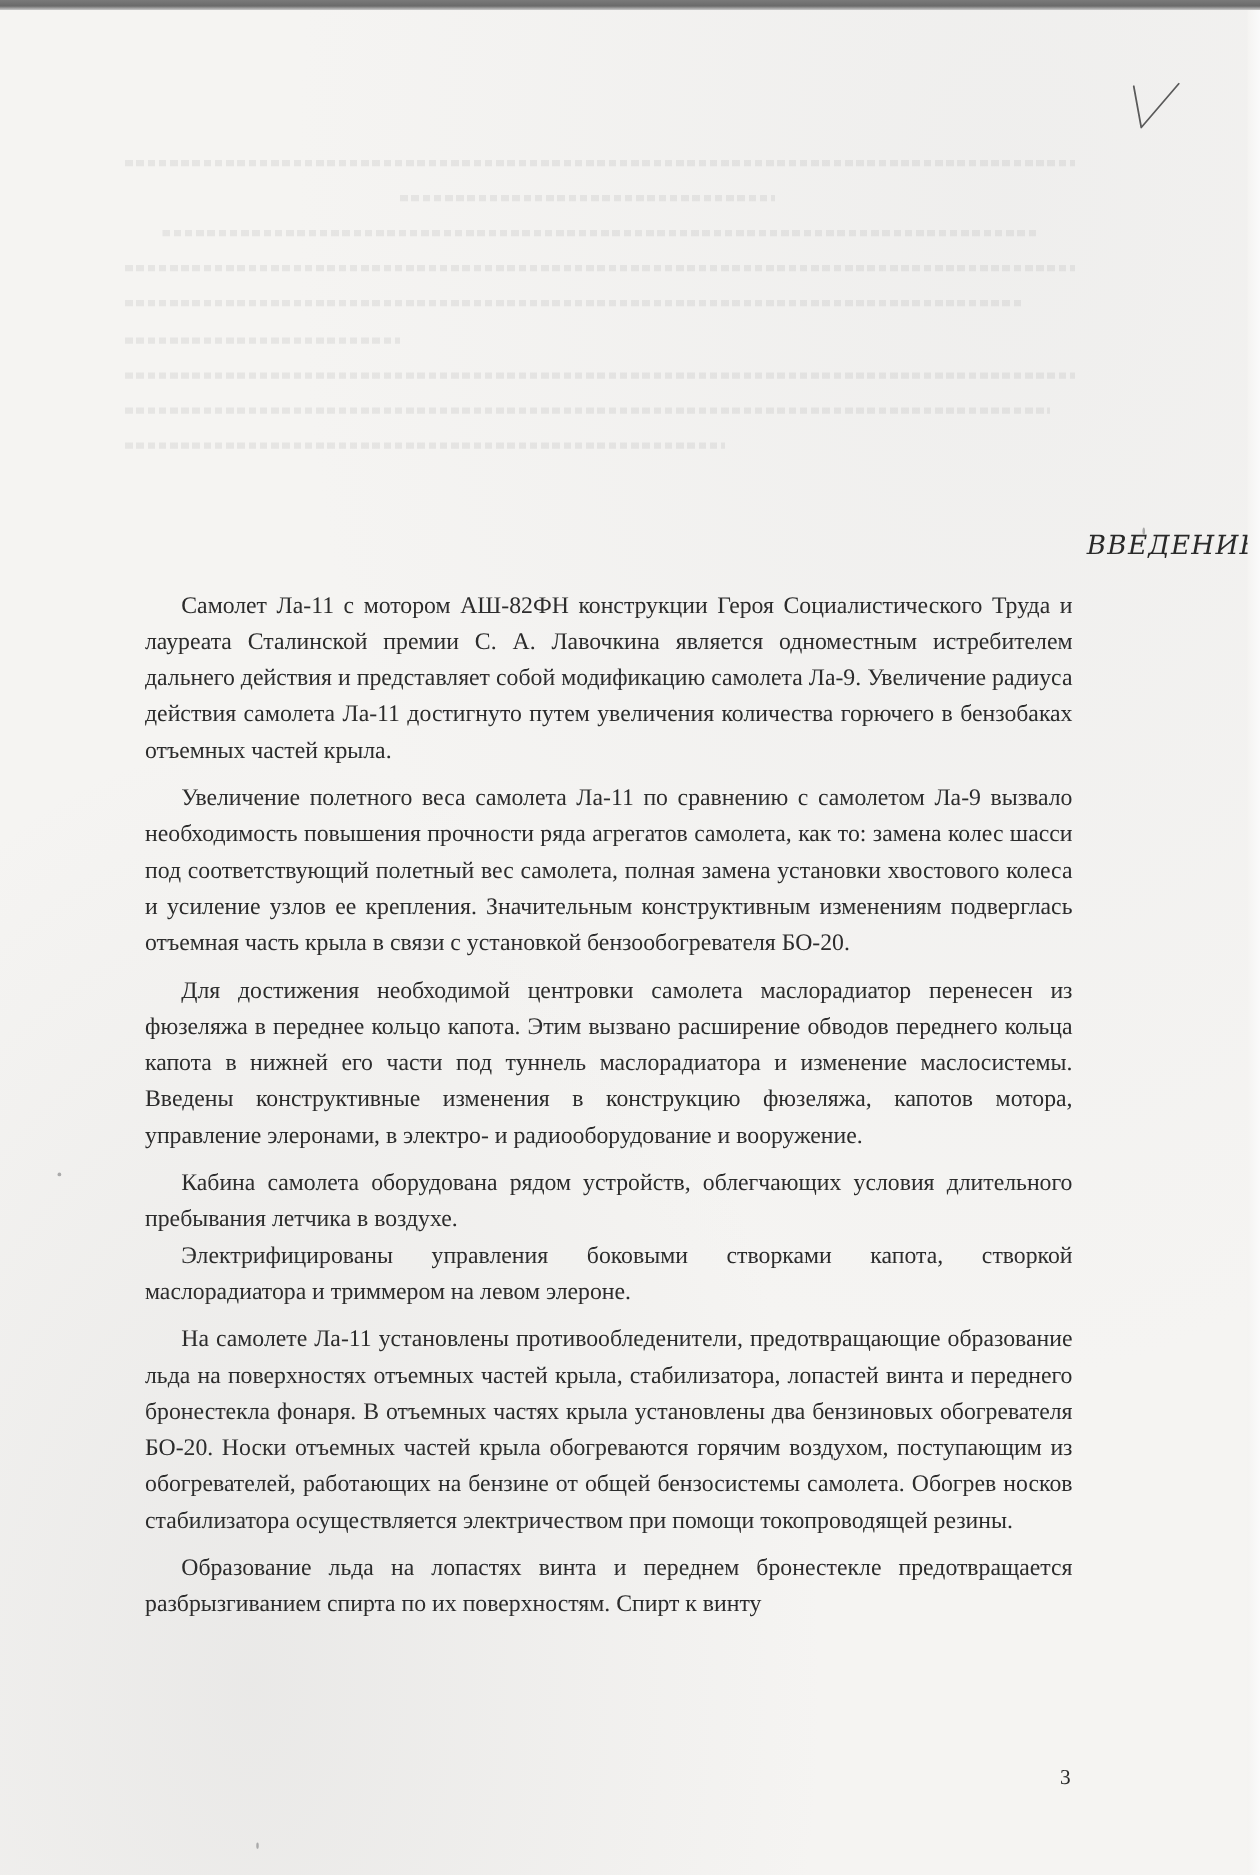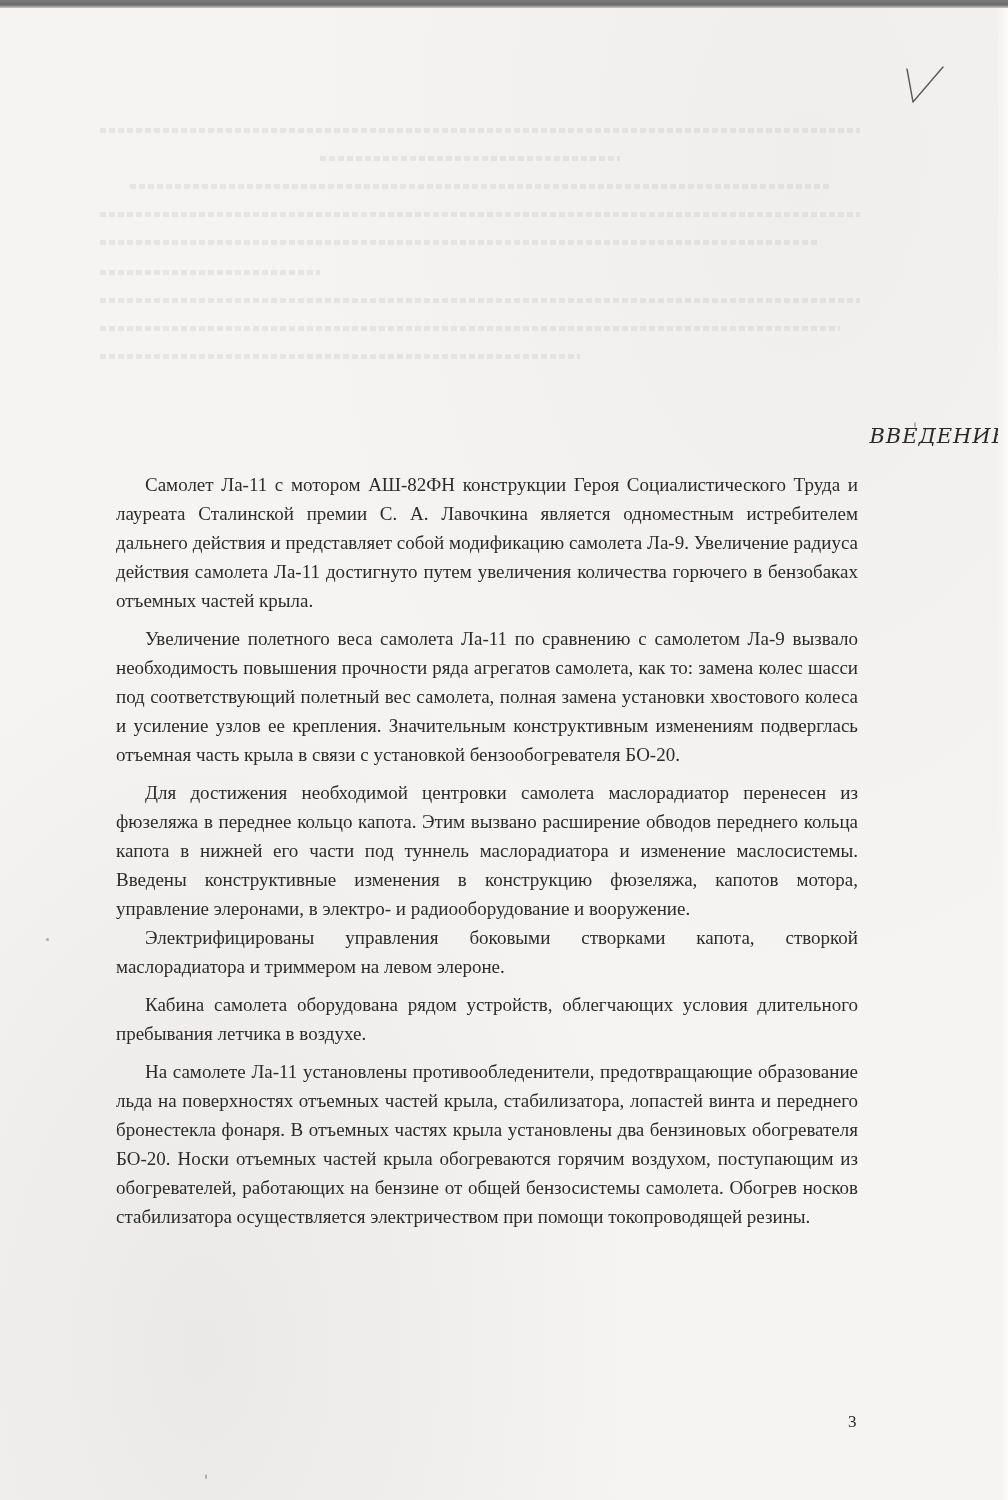--- a/index.html
+++ b/index.html
@@ -116,23 +116,24 @@
   <svg class="check-mark" viewBox="0 0 50 40">
     <path d="M2 3 L8 36 L38 1" fill="none" stroke="#5a5a5a" stroke-width="1.4" stroke-linecap="round" stroke-linejoin="round"></path>
   </svg>
 
   <div class="heading">ВВЕДЕНИЕ</div>
 
   <div class="body-text">
     <p class="para">Самолет Ла-11 с мотором АШ-82ФН конструкции Героя Социалистического Труда и лауреата Сталинской премии С. А. Лавочкина является одноместным истребителем дальнего действия и представляет собой модификацию самолета Ла-9. Увеличение радиуса действия самолета Ла-11 достигнуто путем увеличения количества горючего в бензобаках отъемных частей крыла.</p>
     <p class="para spaced">Увеличение полетного веса самолета Ла-11 по сравнению с самолетом Ла-9 вызвало необходимость повышения прочности ряда агрегатов самолета, как то: замена колес шасси под соответствующий полетный вес самолета, полная замена установки хвостового колеса и усиление узлов ее крепления. Значительным конструктивным изменениям подверглась отъемная часть крыла в связи с установкой бензообогревателя БО-20.</p>
     <p class="para spaced">Для достижения необходимой центровки самолета маслорадиатор перенесен из фюзеляжа в переднее кольцо капота. Этим вызвано расширение обводов переднего кольца капота в нижней его части под туннель маслорадиатора и изменение маслосистемы. Введены конструктивные изменения в конструкцию фюзеляжа, капотов мотора, управление элеронами, в электро- и радиооборудование и вооружение.</p>
+    <p class="para spaced">Кабина самолета оборудована рядом устройств, облегчающих условия длительного пребывания летчика в воздухе.</p>
     <p class="para">Электрифицированы управления боковыми створками капота, створкой маслорадиатора и триммером на левом элероне.</p>
-    <p class="para spaced">Кабина самолета оборудована рядом устройств, облегчающих условия длительного пребывания летчика в воздухе.</p>
     <p class="para spaced">На самолете Ла-11 установлены противообледенители, предотвращающие образование льда на поверхностях отъемных частей крыла, стабилизатора, лопастей винта и переднего бронестекла фонаря. В отъемных частях крыла установлены два бензиновых обогревателя БО-20. Носки отъемных частей крыла обогреваются горячим воздухом, поступающим из обогревателей, работающих на бензине от общей бензосистемы самолета. Обогрев носков стабилизатора осуществляется электричеством при помощи токопроводящей резины.</p>
+    <p class="para spaced">Образование льда на лопастях винта и переднем бронестекле предотвращается разбрызгиванием спирта по их поверхностям. Спирт к винту</p>
   </div>
 
   <div class="page-number">3</div>
 
   <div class="speck" style="left:46px; top:930px;"></div>
   <div class="speck" style="left:914px; top:414px; width:2px; height:6px;"></div>
   <div class="speck" style="left:205px; top:1466px; width:2px; height:5px;"></div>
 </div>
 
 <div class="right-edge"></div>

